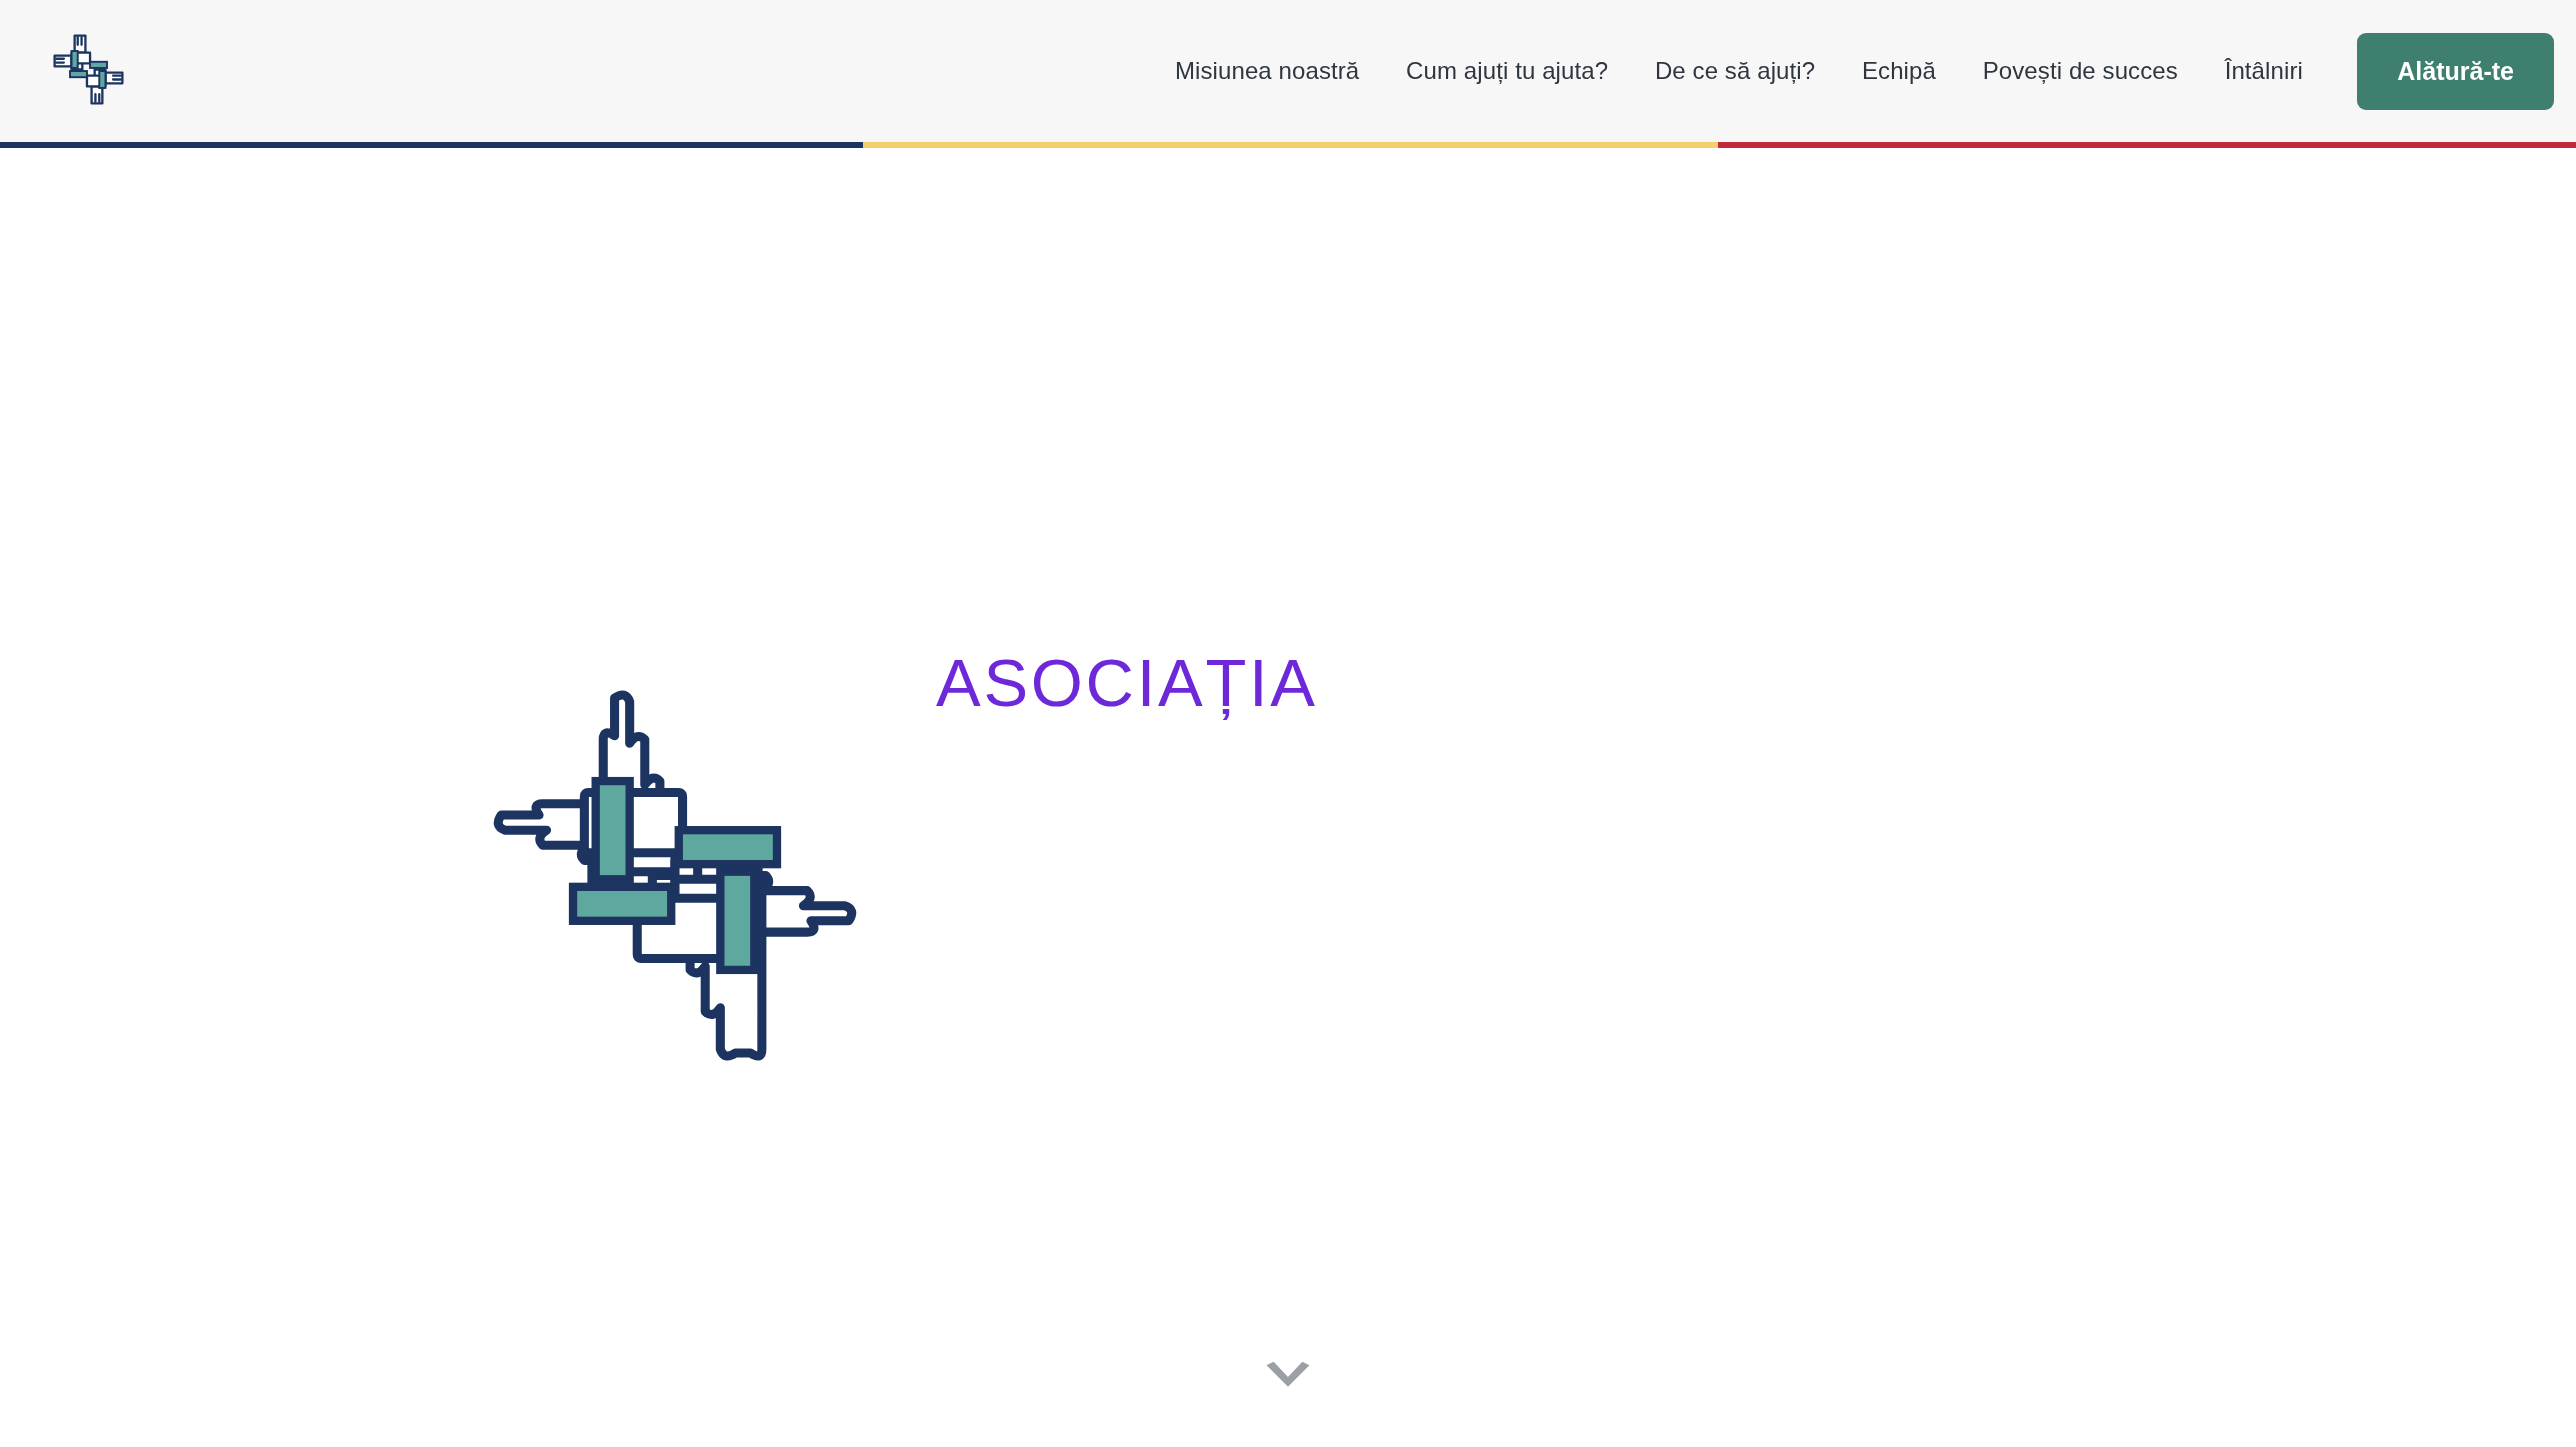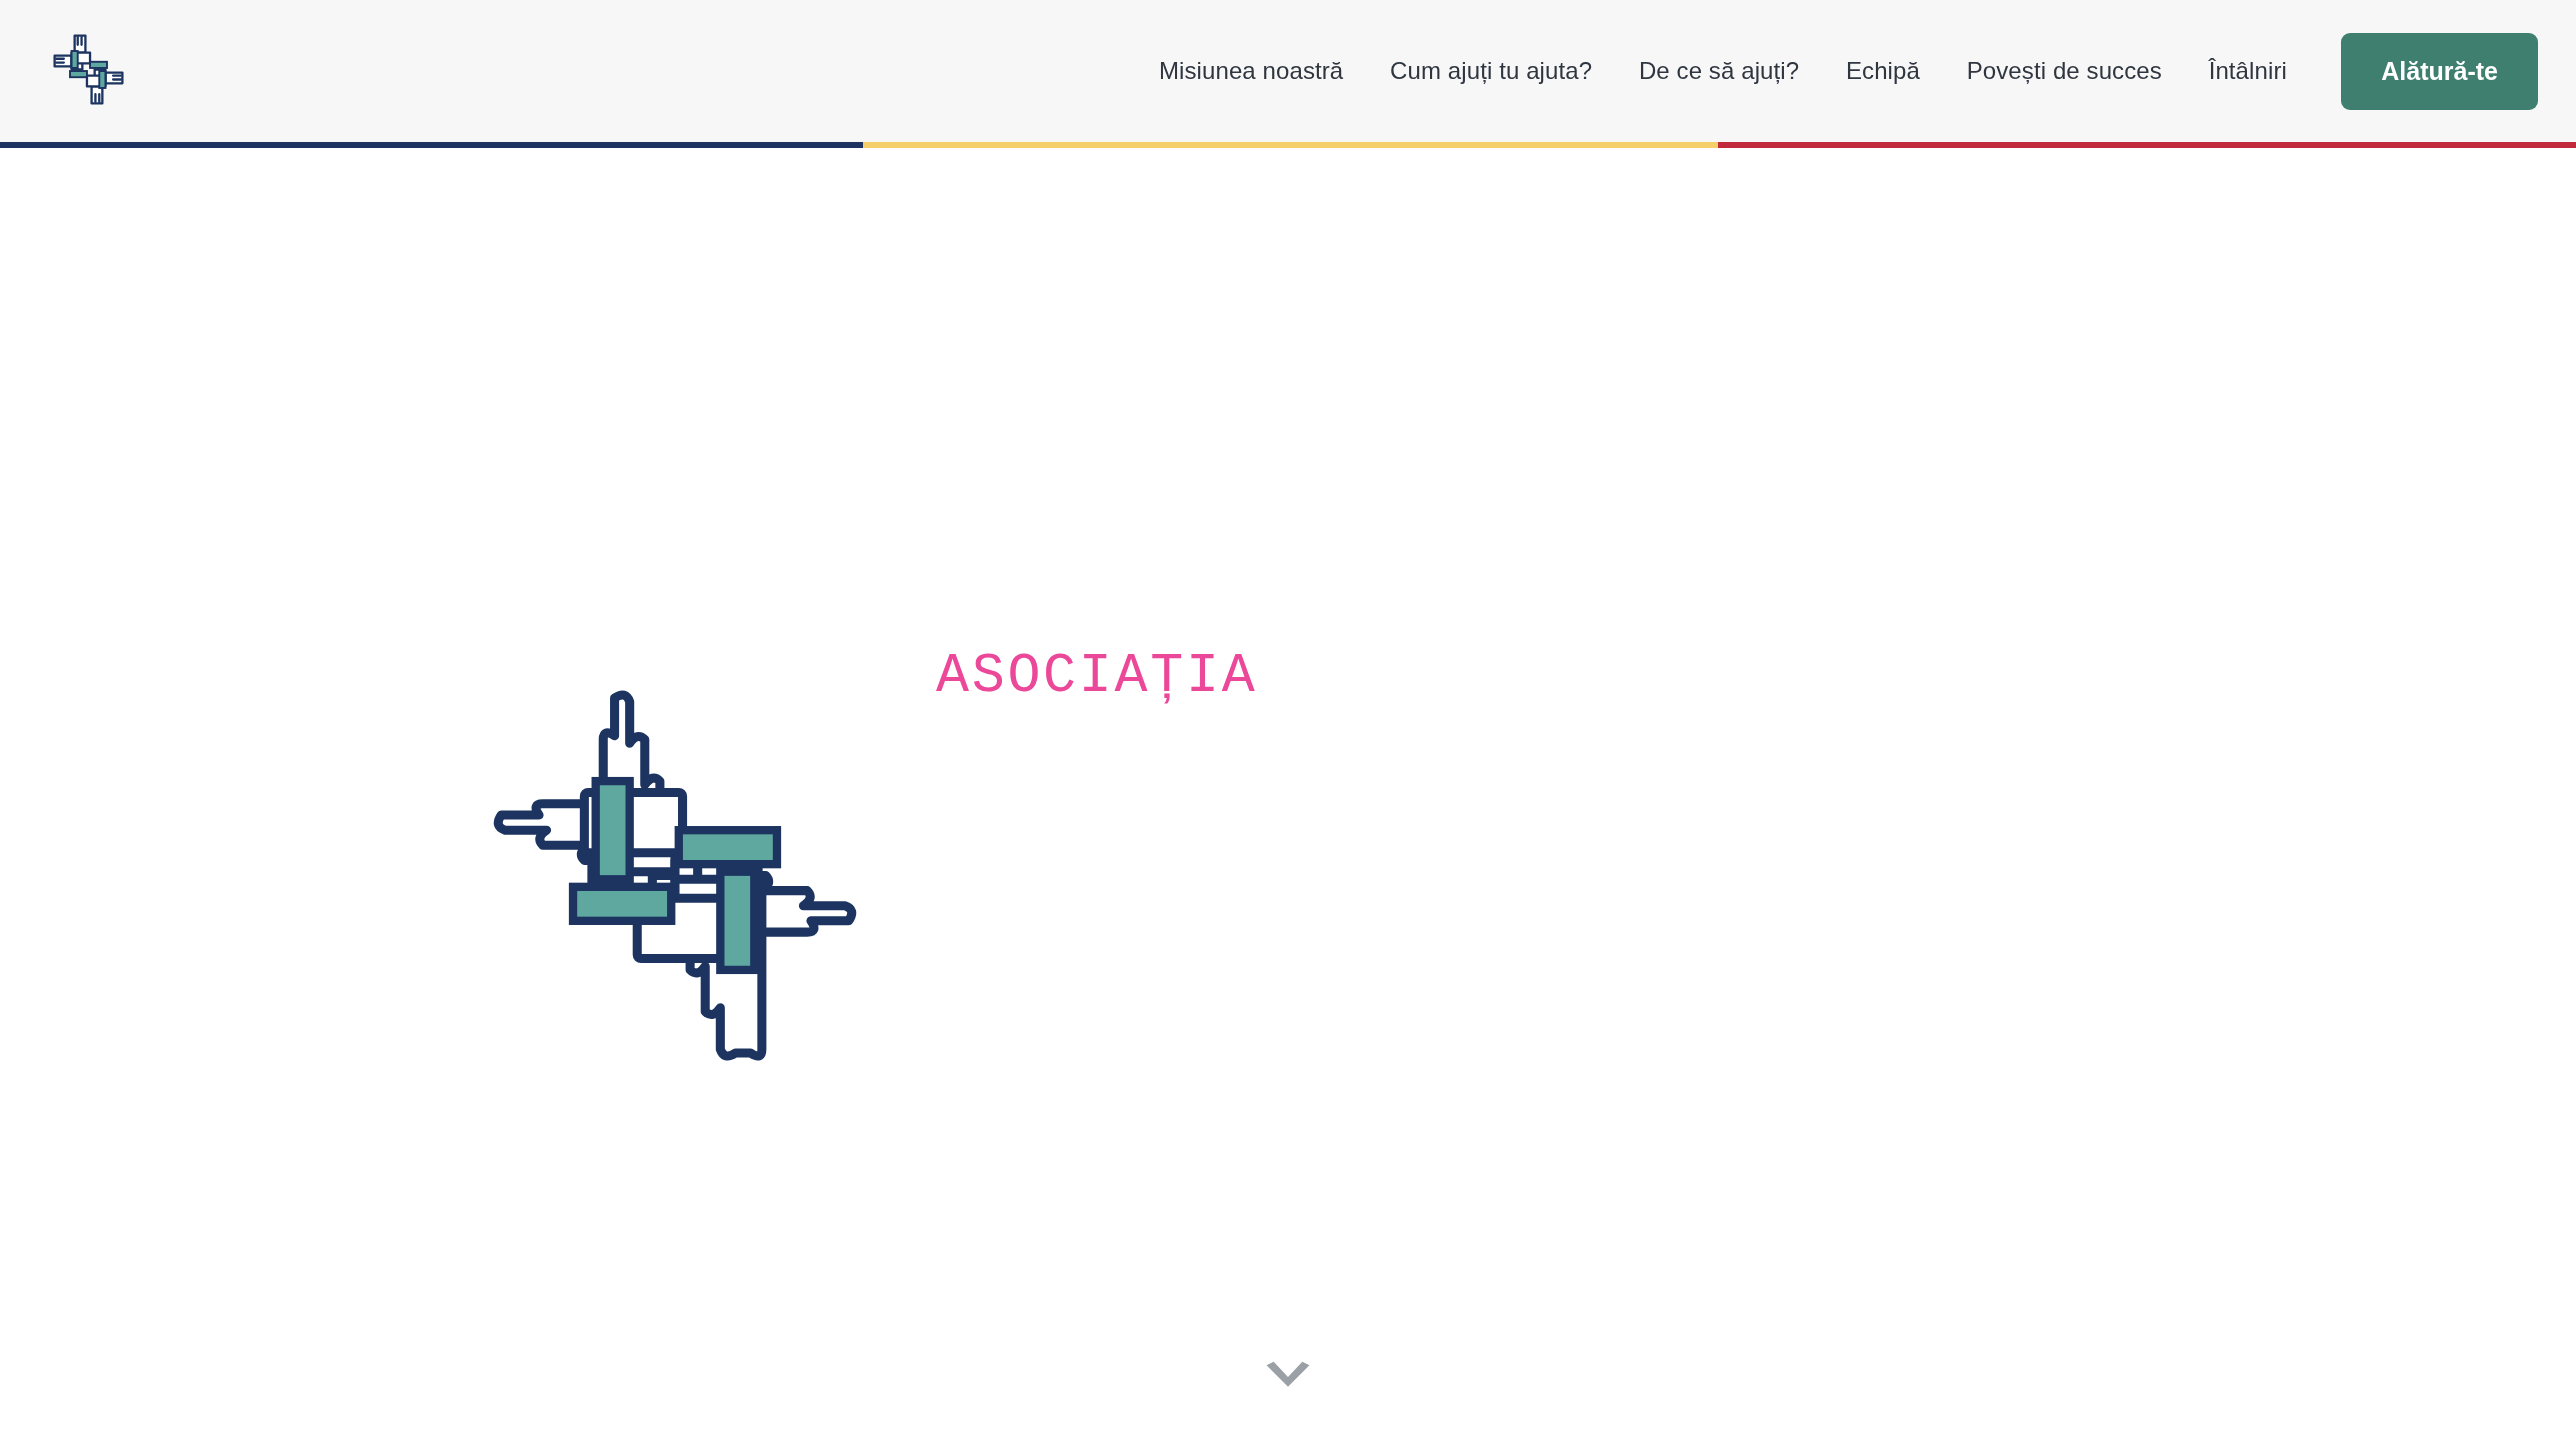--- a/index.html
+++ b/index.html
@@ -25,21 +25,21 @@
     margin-left: 43px;
     width: 90px;
     height: 90px;
     display: flex;
     align-items: center;
     justify-content: center;
   }
   .nav-wrap {
     display: flex;
     align-items: center;
-    margin-right: 38px;
+    margin-right: 22px;
   }
   .nav-list {
     display: flex;
     align-items: center;
     list-style: none;
     gap: 0;
   }
   .nav-item {
     font-size: 24px;
     color: #2f3640;
@@ -89,23 +89,23 @@
   .hero-logo {
     width: 378px;
     height: 423px;
     flex: 0 0 auto;
     margin-top: 16px;
   }
   .hero-text {
     margin-left: 72px;
   }
   .hero-eyebrow {
-    font-family: Liberation Mono, monospace;
-    font-size: 55px;
-    color: #ec4899;
+    font-family: Liberation Sans, sans-serif;
+    font-size: 67px;
+    color: #6d28d9;
     letter-spacing: 2.7px;
     line-height: 1.05;
   }
   .hero-title {
     color: #1d3461;
     font-size: 106px;
     font-weight: bold;
     line-height: 1.07;
     letter-spacing: -0.9px;
   }

